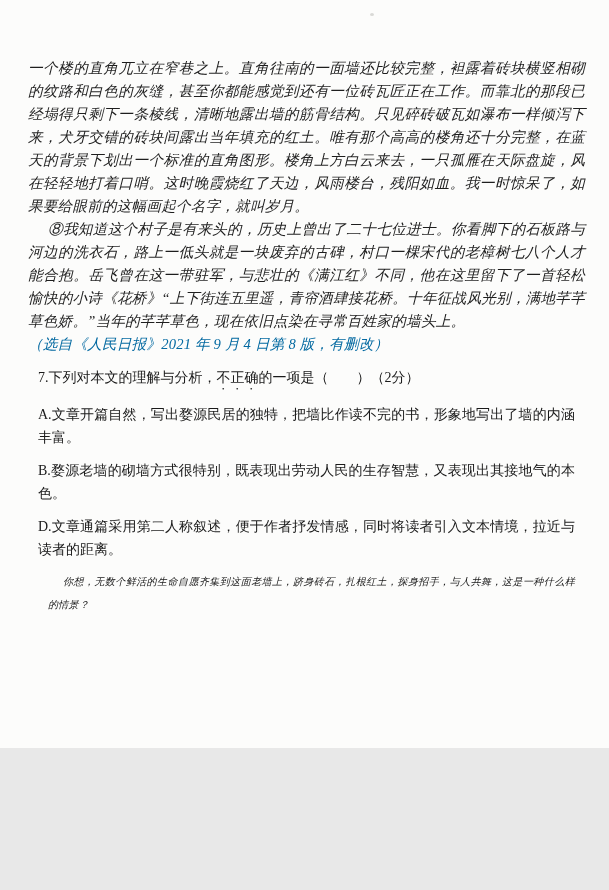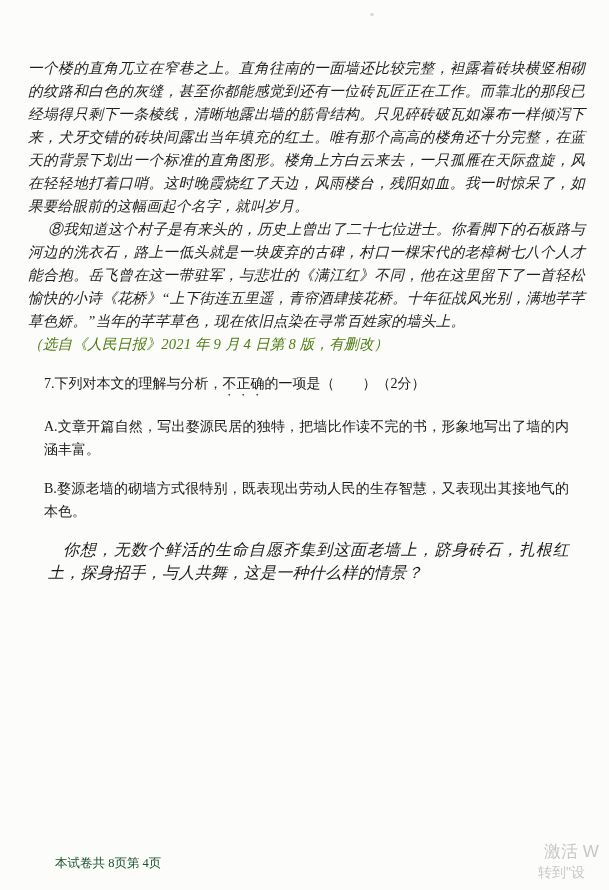--- a/index.html
+++ b/index.html
@@ -1,18 +1,18 @@
 <!DOCTYPE html>
 <html><head>
 <meta charset="utf-8">
 <style>
   html,body { margin:0; padding:0; background:#e8e8e8; }
   .page {
     position:relative;
-    width:609px; height:890px;
+    width:609px; height:748px;
     margin:0 auto;
     background:#fcfcfb;
     overflow:hidden;
     font-family:"Liberation Serif","DejaVu Serif",serif;
     color:#1e1e1e;
     text-decoration:underline;
   }
   .content {
     position:absolute;
     left:28px; top:57px;
@@ -27,35 +27,35 @@
     font-style:italic;
     letter-spacing:0.2px;
   }
   .passage p.indent { text-indent:20px; }
   .attribution {
     margin:0;
     font-size:14px;
     line-height:24px;
     text-align:right;
     font-style:normal;
-    color:#4d7c0f;
+    color:#0369a1;
   }
   
   .questions { font-size:14px; line-height:23px; color:#1a1a1a; }
-  .questions p { margin:16px; text-align:justify; }
+  .questions p { margin:10px; text-align:justify; }
   .q-stem { line-height:24px; }
   .emph {
     -webkit-text-emphasis:filled dot;
     text-emphasis:filled dot;
     -webkit-text-emphasis-position:under;
     text-emphasis-position:under right;
   }
   .q8-quote {
     font-style:italic;
-    font-size:16px;
+    font-size:10px;
     line-height:22.5px;
     margin-left:20px !important;
     text-indent:15px;
     margin-top:3px !important;
     letter-spacing:0.3px;
   }
   .footer {
     position:absolute;
     left:55px; top:855px;
     font-size:12.5px;
@@ -92,20 +92,21 @@
       <p class="indent">⑧我知道这个村子是有来头的，历史上曾出了二十七位进士。你看脚下的石板路与河边的洗衣石，路上一低头就是一块废弃的古碑，村口一棵宋代的老樟树七八个人才能合抱。岳飞曾在这一带驻军，与悲壮的《满江红》不同，他在这里留下了一首轻松愉快的小诗《花桥》“上下街连五里遥，青帘酒肆接花桥。十年征战风光别，满地芊芊草色娇。”当年的芊芊草色，现在依旧点染在寻常百姓家的墙头上。</p>
       <p class="attribution">（选自《人民日报》2021 年 9 月 4 日第 8 版，有删改）</p>
     </div>
 
     <div class="questions">
 
       <p class="q-stem"><span>7.下列对本文的理解与分析，</span><span class="emph">不正确</span><span>的一项是（　　）（2分）</span></p>
 
       <p>A.文章开篇自然，写出婺源民居的独特，把墙比作读不完的书，形象地写出了墙的内涵丰富。</p>
       <p>B.婺源老墙的砌墙方式很特别，既表现出劳动人民的生存智慧，又表现出其接地气的本色。</p>
+      <p>D.文章通篇采用第二人称叙述，便于作者抒发情感，同时将读者引入文本情境，拉近与读者的距离。</p>
 
       <p class="q8-quote">你想，无数个鲜活的生命自愿齐集到这面老墙上，跻身砖石，扎根红土，探身招手，与人共舞，这是一种什么样的情景？</p>
 
     </div>
   </div>
 
   <div class="footer">本试卷共 8页第 4页</div>
 
   <div class="watermark">
     <span class="wm1">激活 W</span>

